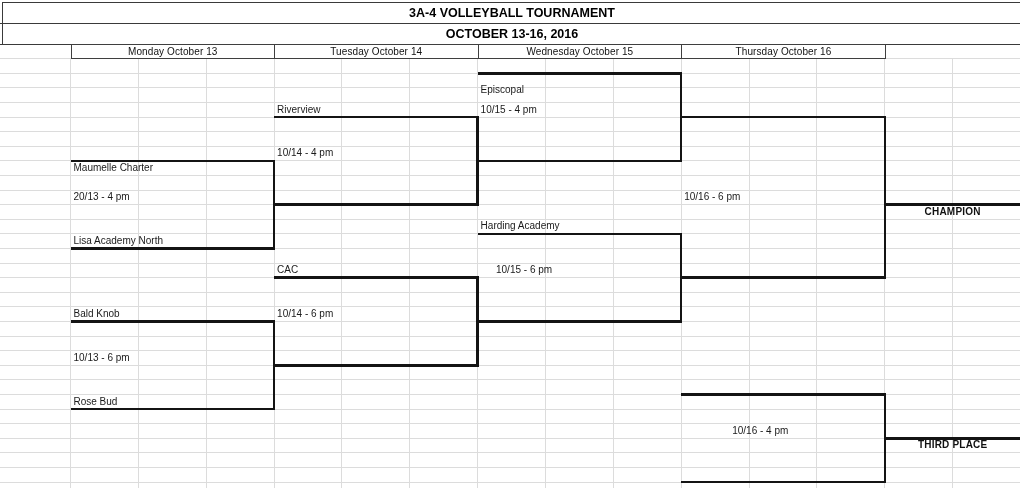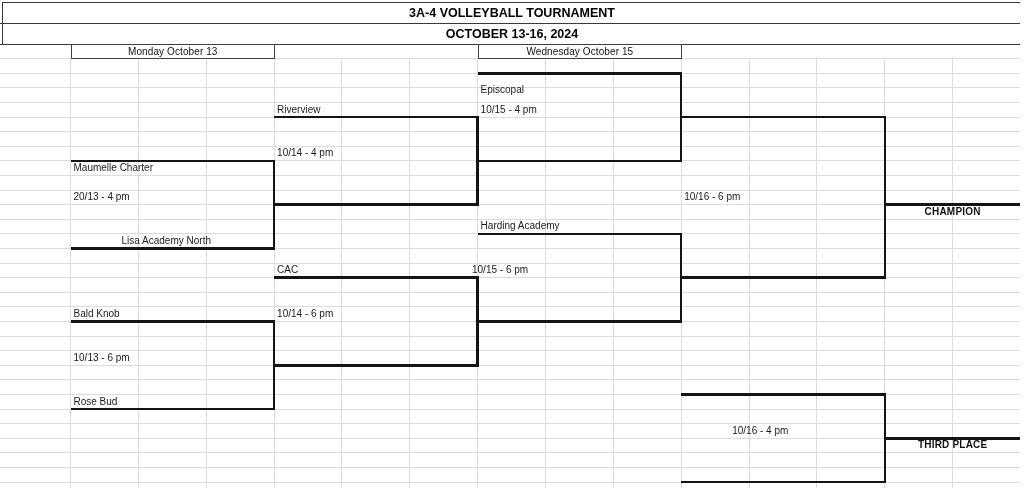--- a/index.html
+++ b/index.html
@@ -118,39 +118,41 @@
       <div class="bk" style="left: 272.821px; top: 320.25px; width: 2.5px; height: 90.1px;"></div>
       <div class="bk" style="left: 476.392px; top: 115.85px; width: 2.5px; height: 90.1px;"></div>
       <div class="bk" style="left: 476.392px; top: 276.45px; width: 2.5px; height: 90.1px;"></div>
       <div class="bk" style="left: 679.963px; top: 72.05px; width: 2.5px; height: 90.1px;"></div>
       <div class="bk" style="left: 679.963px; top: 232.65px; width: 2.5px; height: 90.1px;"></div>
       <div class="bk" style="left: 883.534px; top: 115.85px; width: 2.5px; height: 163.1px;"></div>
       <div class="bk" style="left: 883.534px; top: 393.25px; width: 2.5px; height: 90.1px;"></div>
     </div>
 
   <div class="title-line" style="top:2px; height:21px;">3A-4 VOLLEYBALL TOURNAMENT</div>
-  <div class="title-line" style="top:23px; height:21px;">OCTOBER 13-16, 2024</div>
+  <div class="title-line" style="top:23px; height:21px;">OCTOBER 13-16, 2016</div>
 
   <div class="day-header" style="left:70.5px; width:204.5px;">Monday October 13</div>
+  <div class="day-header" style="left:274px; width:204.5px;">Tuesday October 14</div>
   <div class="day-header" style="left:477.6px; width:204.5px;">Wednesday October 15</div>
+  <div class="day-header" style="left:681.2px; width:204.5px;">Thursday October 16</div>
 
   <div class="cell-label" style="left:480.6px; top:58.7px;margin-top:24px;">Episcopal</div>
   <div class="cell-label" style="left:277.1px; top:102.5px;">Riverview</div>
   <div class="cell-label" style="left:73.5px; top:161px;">Maumelle Charter</div>
   <div class="cell-label" style="left:480.6px; top:219.3px;">Harding Academy</div>
-  <div class="cell-label" style="left:73.5px; top:233.9px;margin-left:48px;">Lisa Academy North</div>
+  <div class="cell-label" style="left:73.5px; top:233.9px;">Lisa Academy North</div>
   <div class="cell-label" style="left:277.1px; top:263.1px;">CAC</div>
   <div class="cell-label" style="left:73.5px; top:306.9px;">Bald Knob</div>
   <div class="cell-label" style="left:73.5px; top:394.5px;">Rose Bud</div>
 
   <div class="cell-label" style="left:480.6px; top:102.5px;">10/15 - 4 pm</div>
   <div class="cell-label" style="left:277.1px; top:146.3px;">10/14 - 4 pm</div>
   <div class="cell-label" style="left:73.5px; top:190.1px;">20/13 - 4 pm</div>
   <div class="cell-label" style="left:684.2px; top:190.1px;">10/16 - 6 pm</div>
-  <div class="cell-label" style="left:472px; top:263.1px;text-align:right;">10/15 - 6 pm</div>
+  <div class="cell-label" style="left:496px; top:263.1px;text-align:right;">10/15 - 6 pm</div>
   <div class="cell-label" style="left:277.1px; top:306.9px;">10/14 - 6 pm</div>
   <div class="cell-label" style="left:73.5px; top:350.7px;">10/13 - 6 pm</div>
   <div class="cell-label" style="left:684.2px; top:423.7px;margin-left:48px;">10/16 - 4 pm</div>
 
   <div class="result-label" style="left:884.8px; width:135.7px; top:204.7px;">CHAMPION</div>
   <div class="result-label" style="left:884.8px; width:135.7px; top:438.3px;">THIRD PLACE</div>
 
 </div>
 
 </body></html>

